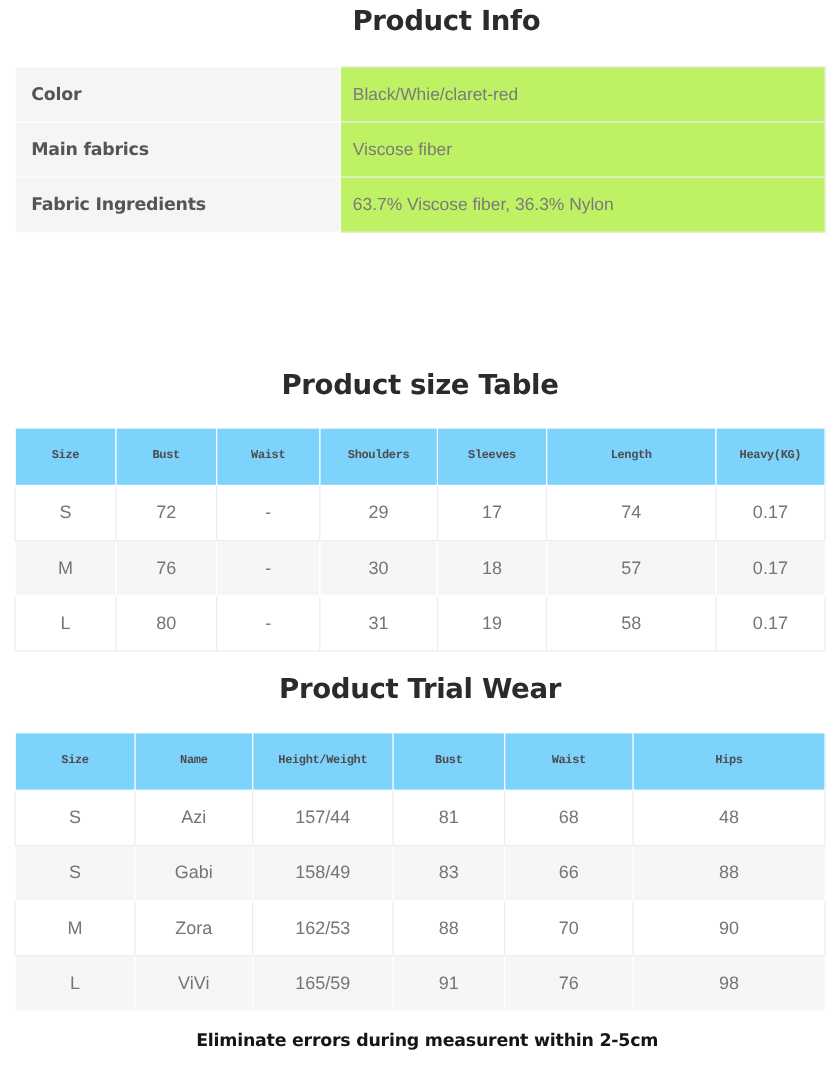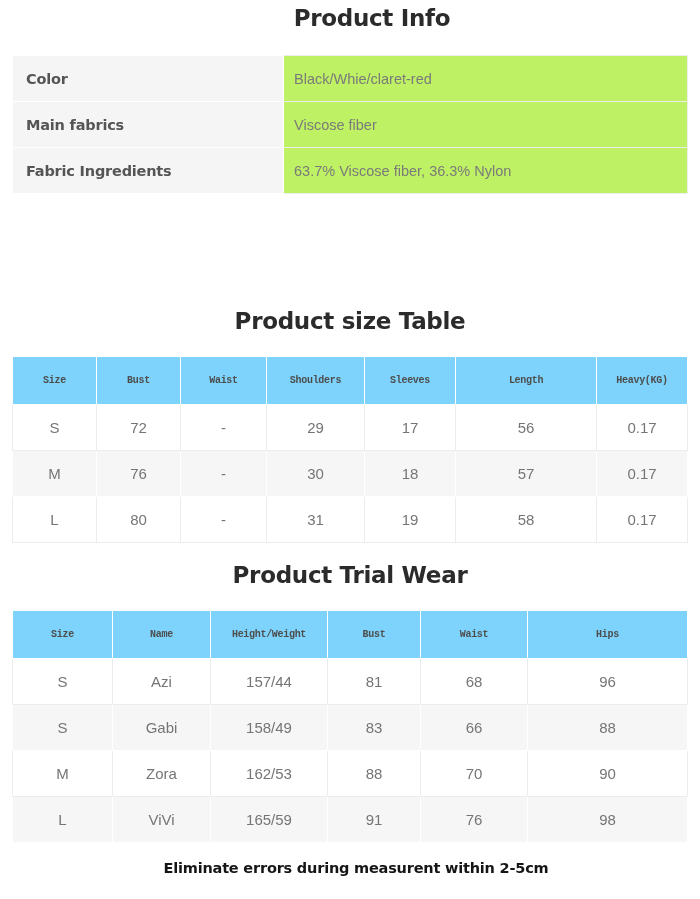--- a/index.html
+++ b/index.html
@@ -175,21 +175,21 @@
           <th>Heavy(KG)</th>
         </tr>
       </thead>
       <tbody>
         <tr class="odd">
           <td>S</td>
           <td>72</td>
           <td>-</td>
           <td>29</td>
           <td>17</td>
-          <td>56</td>
+          <td>74</td>
           <td>0.17</td>
         </tr>
         <tr class="even">
           <td>M</td>
           <td>76</td>
           <td>-</td>
           <td>30</td>
           <td>18</td>
           <td>57</td>
           <td>0.17</td>
@@ -229,21 +229,21 @@
           <th>Hips</th>
         </tr>
       </thead>
       <tbody>
         <tr class="odd">
           <td>S</td>
           <td>Azi</td>
           <td>157/44</td>
           <td>81</td>
           <td>68</td>
-          <td>96</td>
+          <td>48</td>
         </tr>
         <tr class="even">
           <td>S</td>
           <td>Gabi</td>
           <td>158/49</td>
           <td>83</td>
           <td>66</td>
           <td>88</td>
         </tr>
         <tr class="odd">

